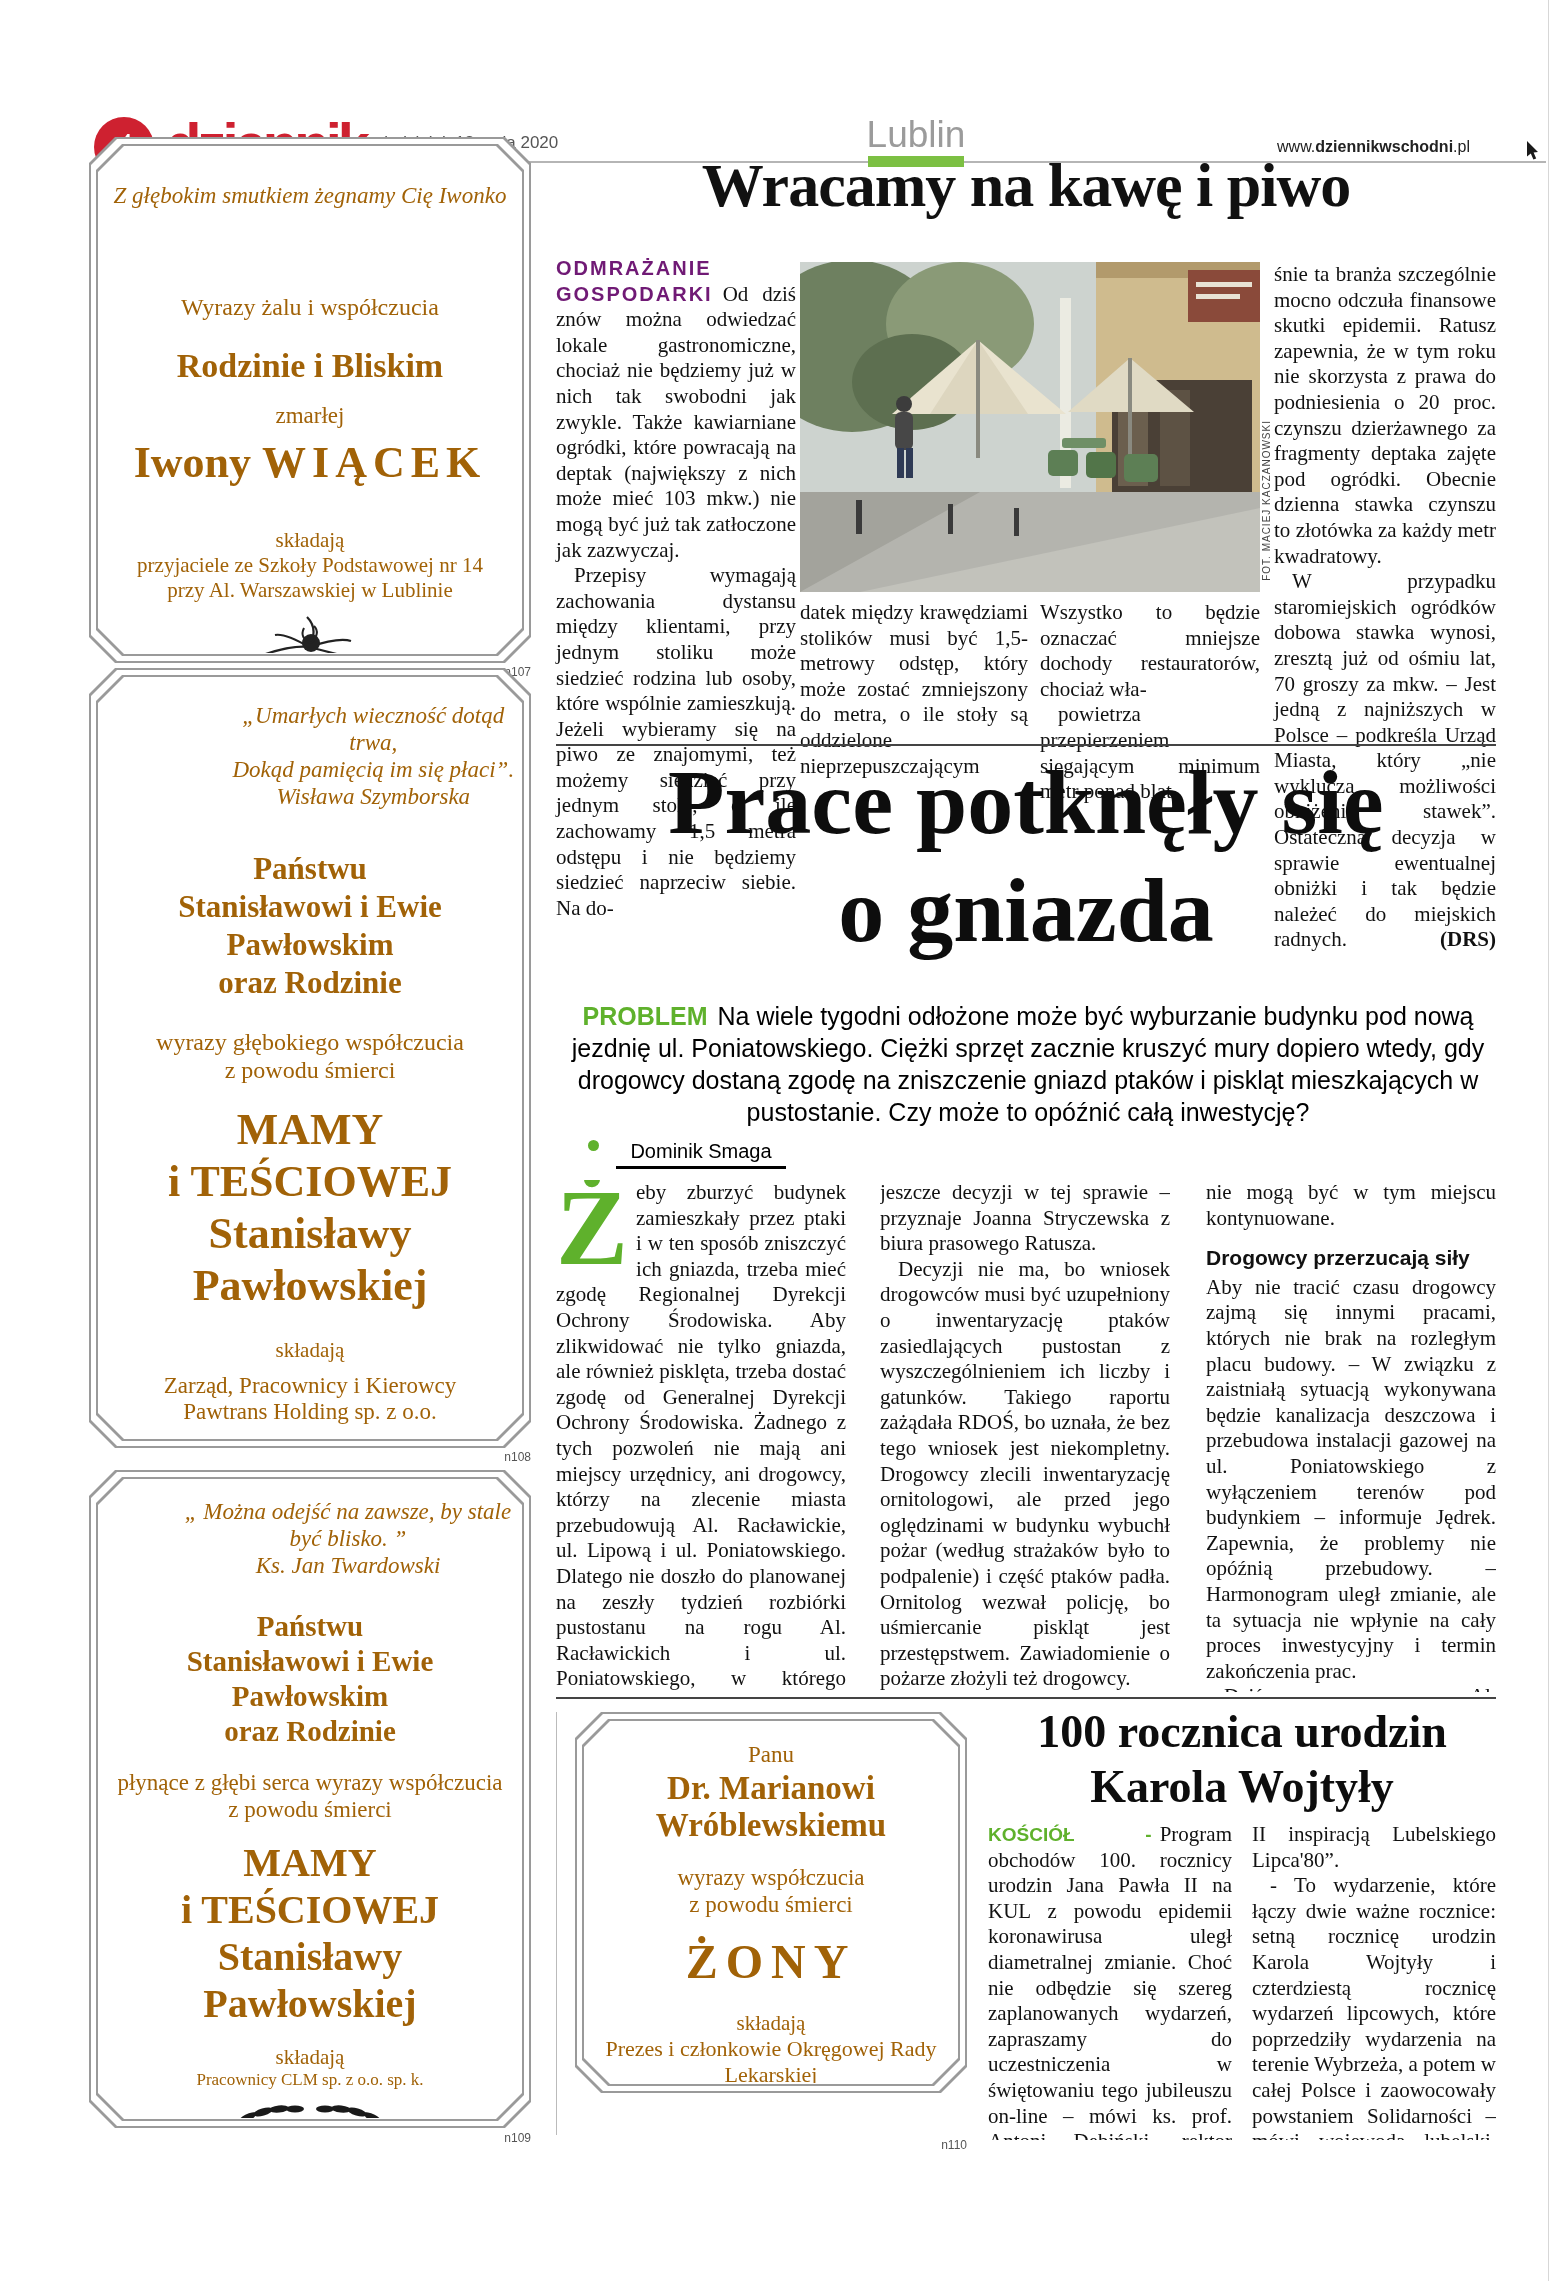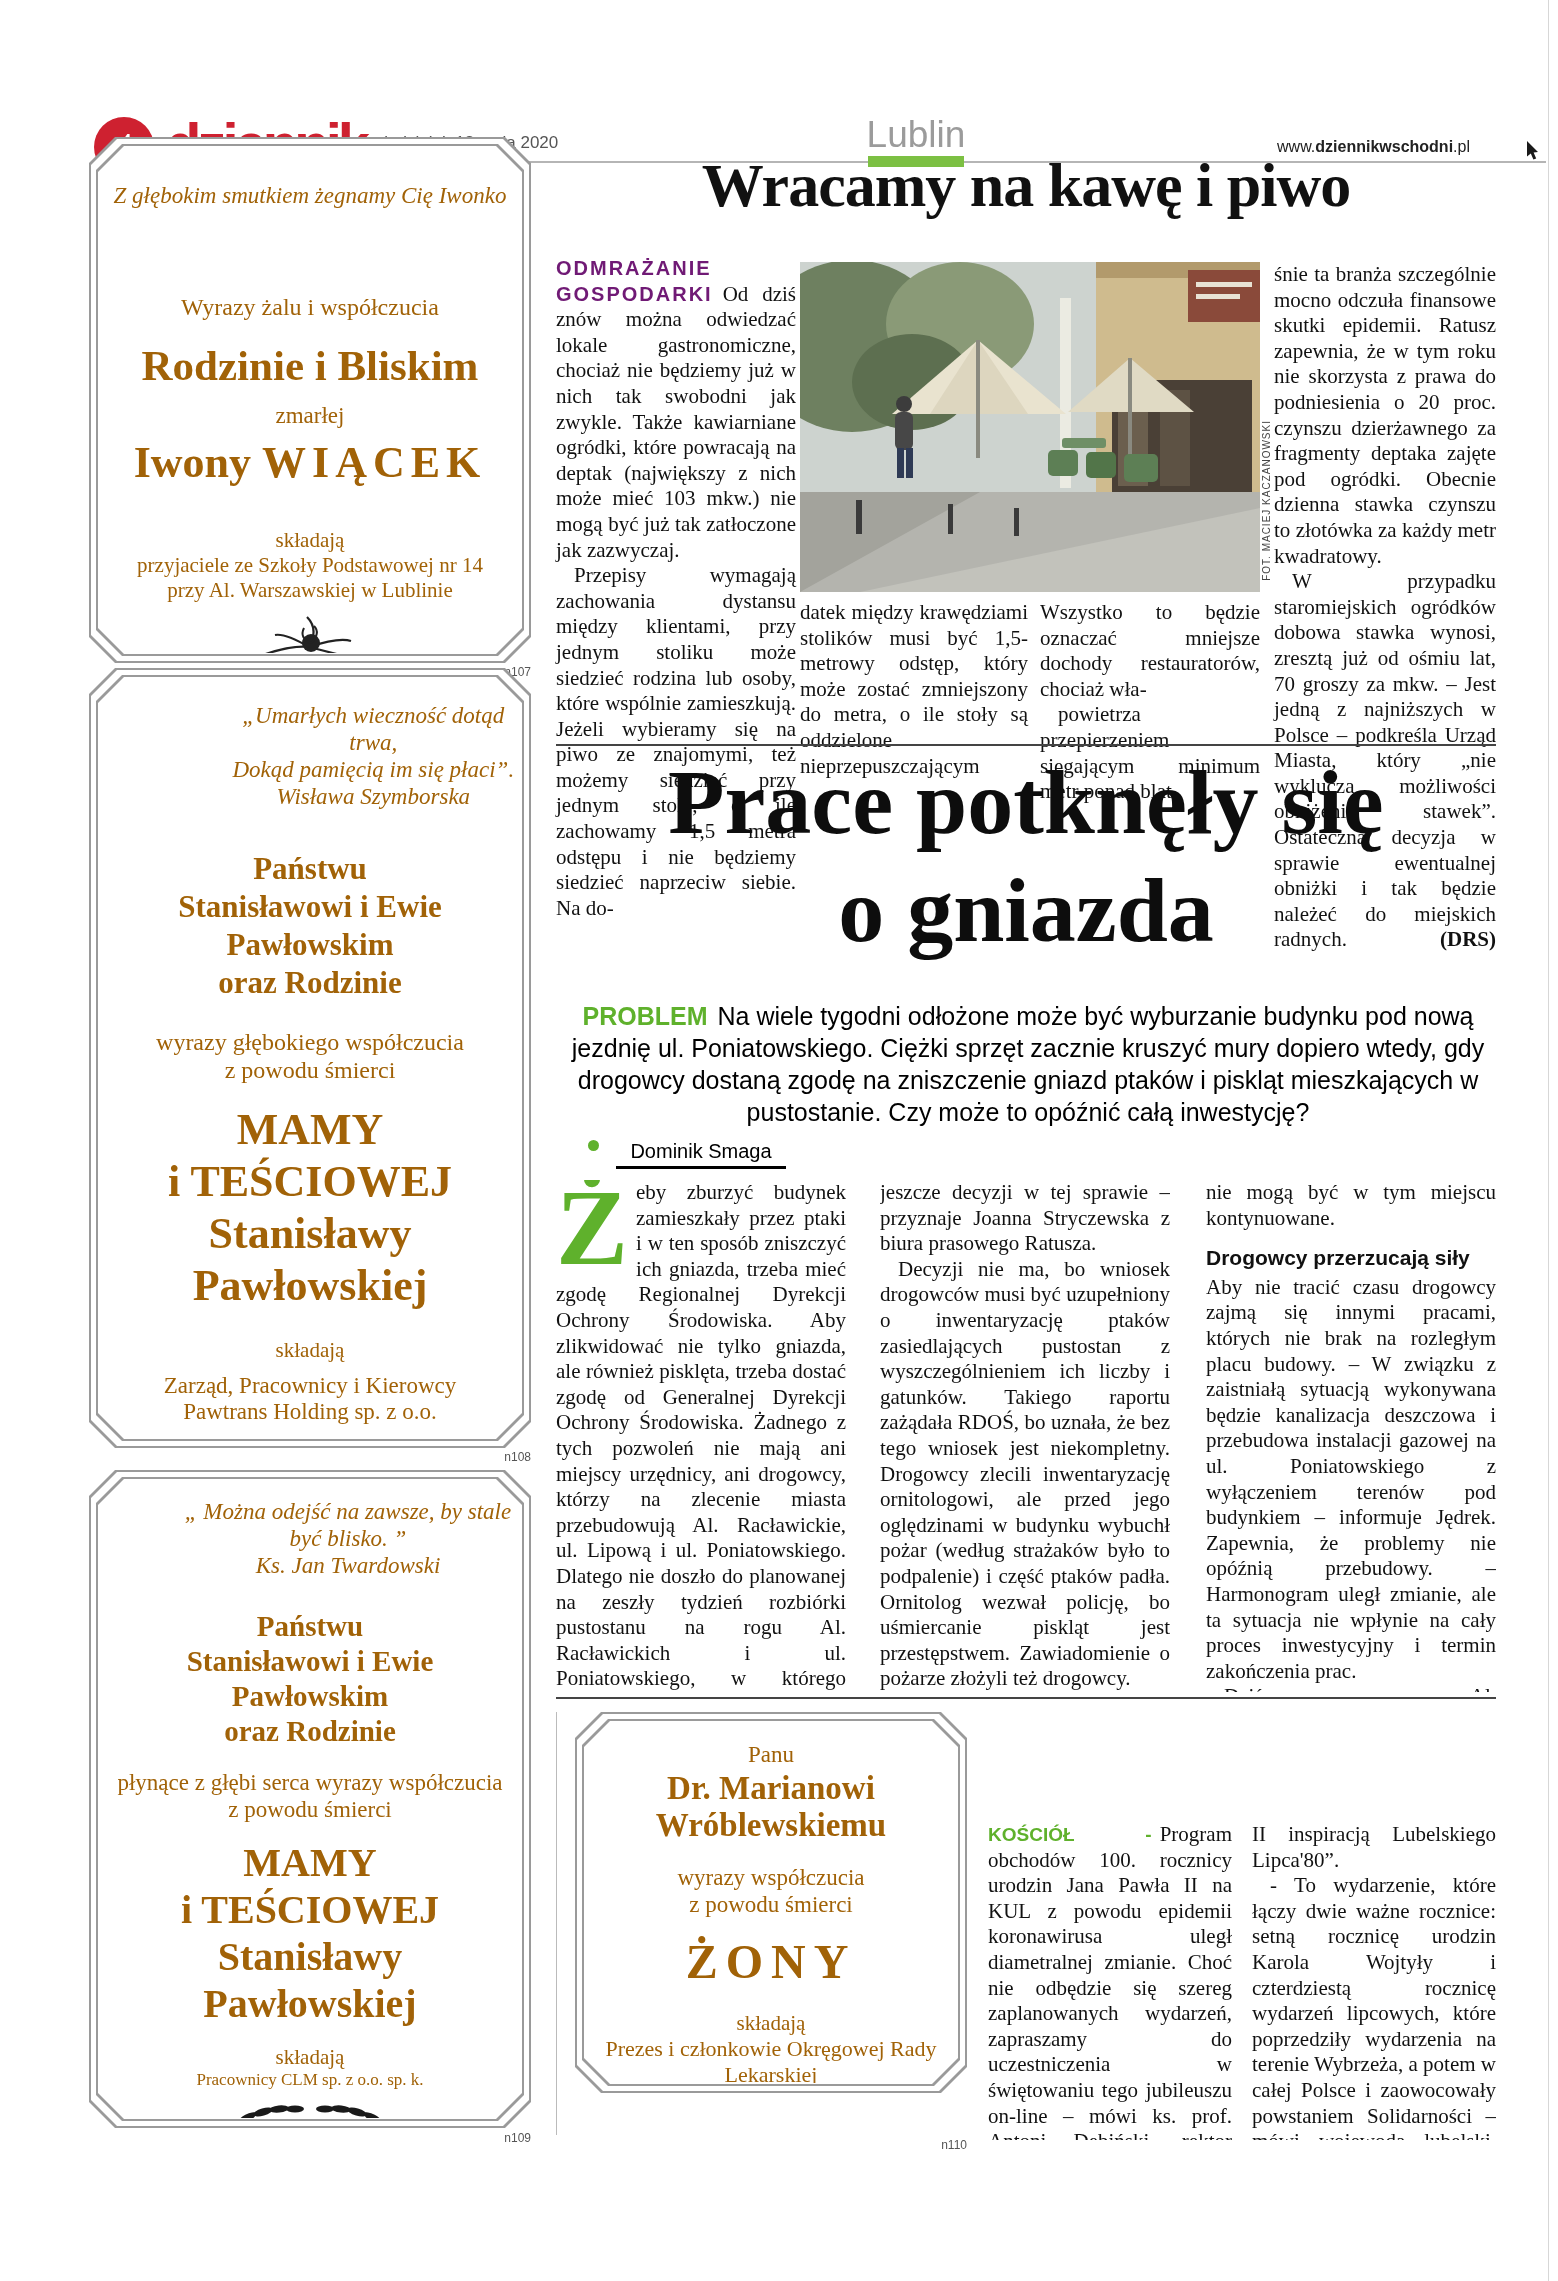--- a/index.html
+++ b/index.html
@@ -97,21 +97,21 @@
   <div class="abs" id="pageedge"></div>
 
   <div class="abs" style="left:89px;top:137px;width:442px;height:526px;">
     <div class="fA octo"></div>
     <div class="fB octo"></div>
     <div class="fC octo"></div>
     <div class="fD octo"></div>
     <div class="obcontent">
       <div class="ob-intro" style="margin-top:36px;">Z głębokim smutkiem żegnamy Cię Iwonko</div>
       <div class="ob-cond" style="margin-top:84px;">Wyrazy żalu i współczucia</div>
-      <div class="ob-recip" style="margin-top:26px;font-size:43px;">Rodzinie i Bliskim</div>
+      <div class="ob-recip" style="margin-top:26px;font-size:34px;">Rodzinie i Bliskim</div>
       <div style="margin-top:18px;font-size:23px;">zmarłej</div>
       <div class="ob-name" style="margin-top:8px;font-size:44px;"><span>Iwony</span>
         <span style="letter-spacing:6px;">WIĄCEK</span></div>
       <div class="ob-sign" style="margin-top:40px;">składają</div>
       <div class="ob-sign">przyjaciele ze Szkoły Podstawowej nr 14</div>
       <div class="ob-sign">przy Al. Warszawskiej w Lublinie</div>
       <svg class="orn" style="margin-top:8px;" width="130" height="56" viewBox="0 0 130 56">
         <path d="M12 46 Q45 34 64 36 M64 36 Q88 42 118 50 M64 36 Q74 18 62 6 M64 36 Q94 26 106 30 M64 36 Q40 22 30 24" stroke="#222" fill="none" stroke-width="2.2"></path>
         <circle cx="66" cy="32" r="9" fill="#222"></circle>
         <path d="M66 32 q10 -10 3 -17 M66 32 q-12 -5 -7 -15" stroke="#222" fill="none" stroke-width="2"></path>
@@ -308,20 +308,24 @@
       <div class="ob-name" style="margin-top:16px;font-size:48px;letter-spacing:8px;">ŻONY</div>
       <div class="ob-sign" style="margin-top:22px;">składają</div>
       <div style="font-size:22px;">Prezes i członkowie Okręgowej Rady Lekarskiej</div>
       <div style="font-size:22px;">w Lublinie</div>
       <div style="font-size:22px;">oraz pracownicy biura LIL</div>
 
     </div>
   </div>
   <div class="abs obref" style="left:575px;top:2138px;width:392px;">n110</div>
 
+  <div class="abs serif ctr" id="a3title">
+    <div>100 rocznica urodzin</div>
+    <div>Karola Wojtyły</div>
+  </div>
   <div class="abs serif just bodytxt" id="a3c1">
     <p><span class="a3kick">KOŚCIÓŁ -</span><span>Program obchodów 100. rocznicy urodzin Jana Pawła II na KUL z powodu epidemii koronawirusa uległ diametralnej zmianie. Choć nie odbędzie się szereg zaplanowanych wydarzeń, zapraszamy do uczestniczenia w świętowaniu tego jubileuszu on-line – mówi ks. prof. Antoni Dębiński, rektor KUL.</span></p>
 
   </div>
   <div class="abs serif just bodytxt" id="a3c2">
     <p>II inspiracją Lubelskiego Lipca'80”.</p>
     <p>- To wydarzenie, które łączy dwie ważne rocznice: setną rocznicę urodzin Karola Wojtyły i czterdziestą rocznicę wydarzeń lipcowych, które poprzedziły wydarzenia na terenie Wybrzeża, a potem w całej Polsce i zaowocowały powstaniem Solidarności – mówi wojewoda lubelski, Lech Sprawka.</p>
 
   </div>
 

